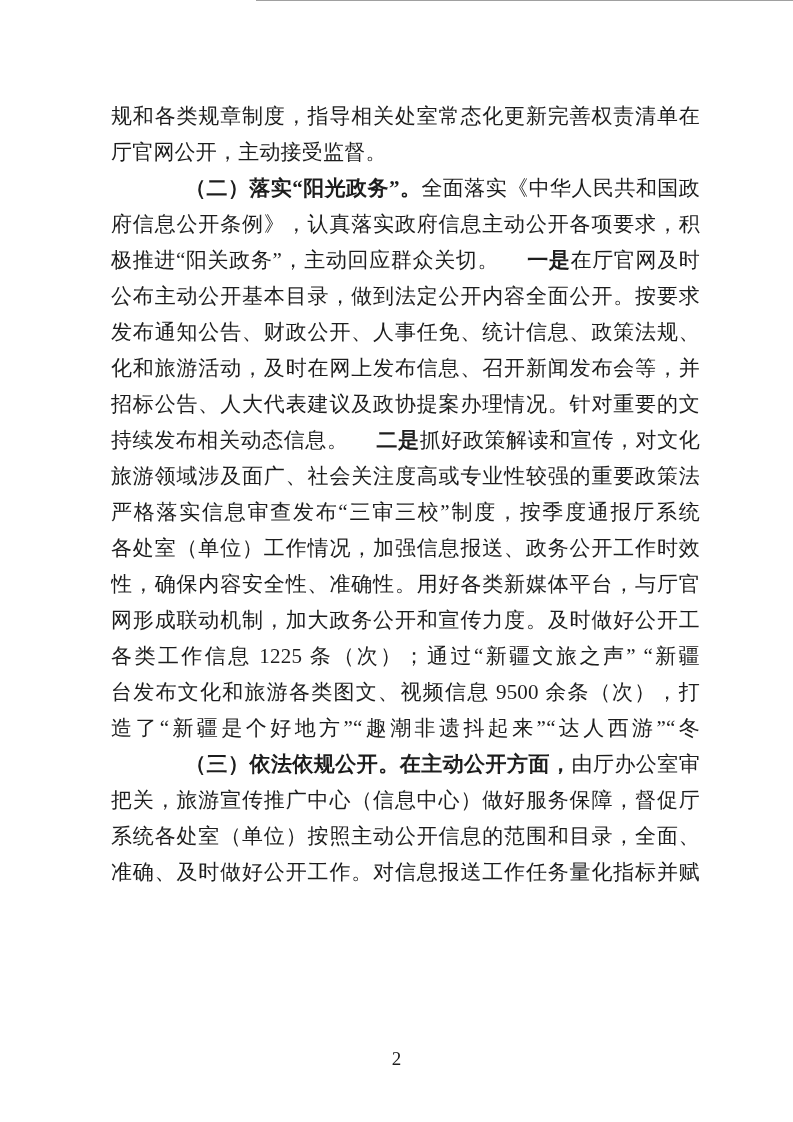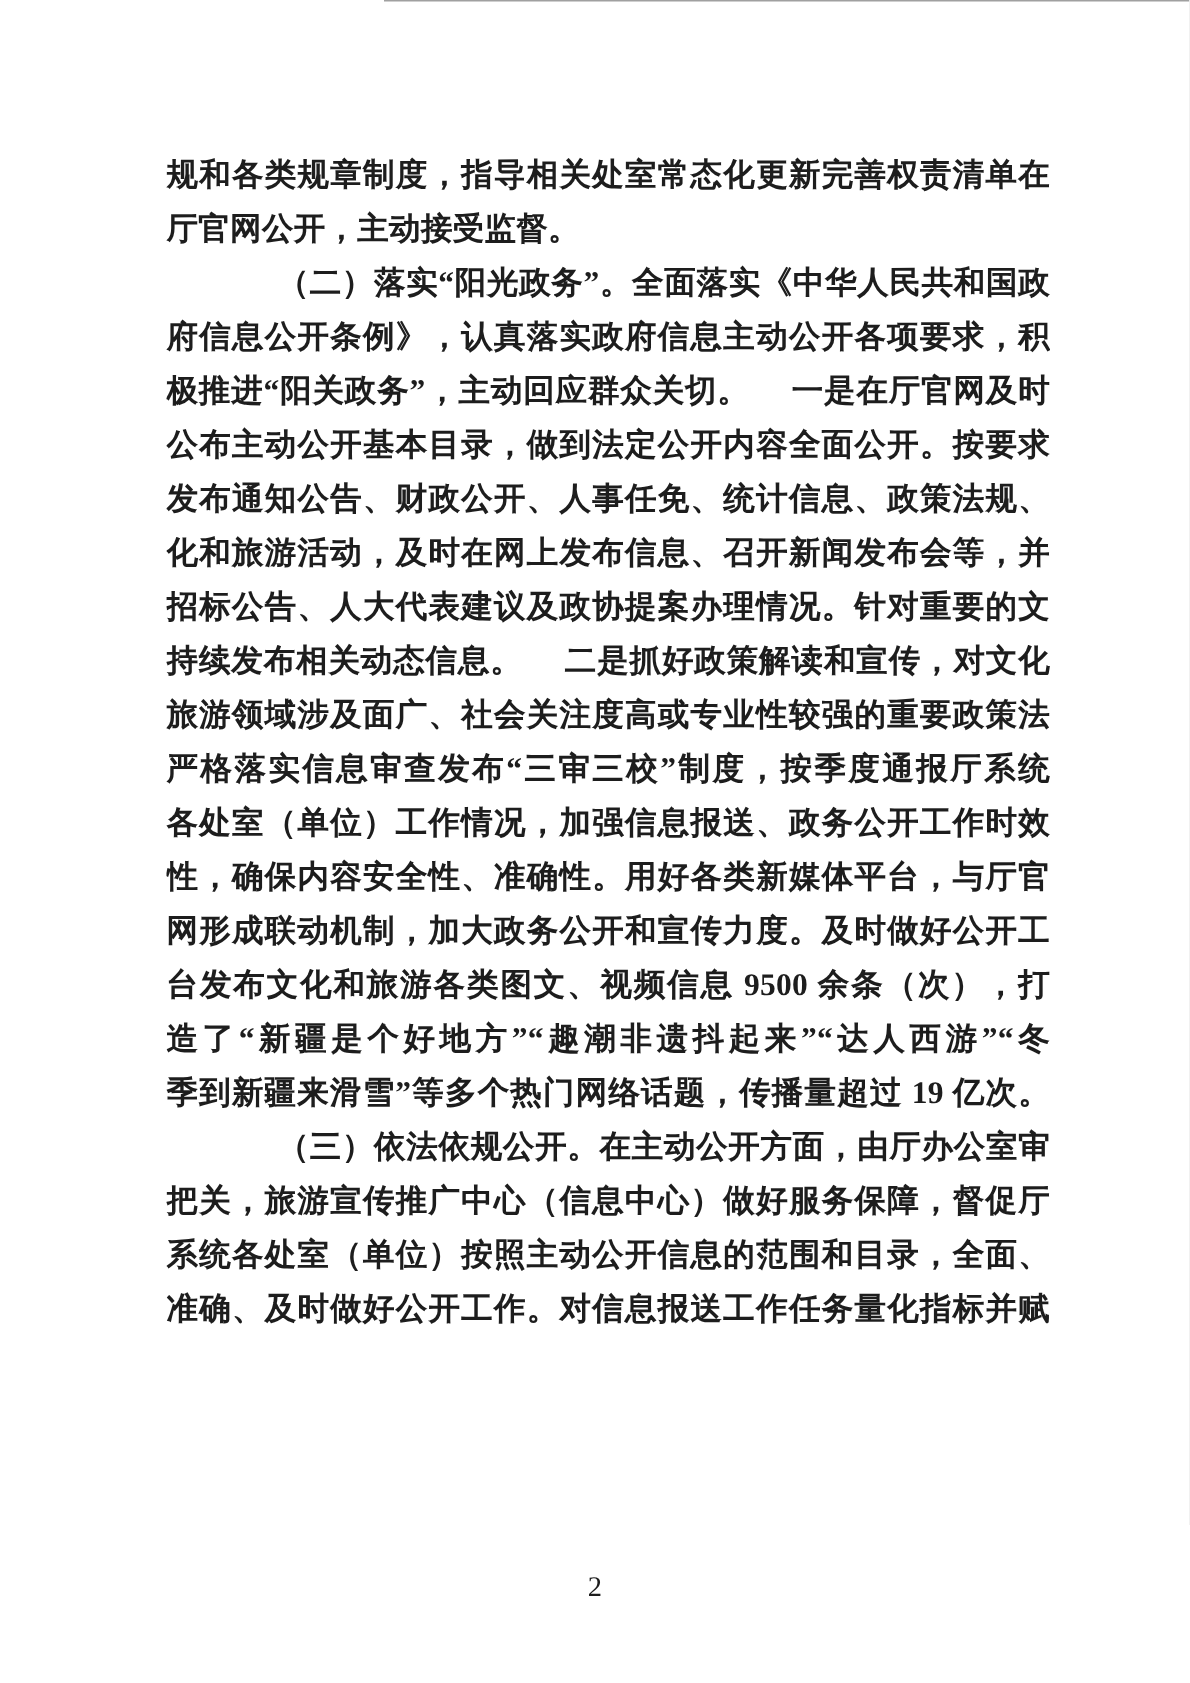--- a/index.html
+++ b/index.html
@@ -46,21 +46,21 @@
     text-justify: inter-ideograph;
     white-space: normal;
     overflow: hidden;
   }
   .line.short {
     text-align-last: left;
   }
   .line.indent {
     text-indent: 46px;
   }
-  .seg { font-weight: bold; }
+  .seg { font-weight: normal; }
   .seg.bold { font-weight: 700; margin-left: 28px; }
   .page-number {
     position: absolute;
     top: 1046px;
     left: 0;
     right: 0;
     text-align: center;
     font-size: 19px;
     line-height: 26px;
     color: #1d1d1d;
@@ -83,23 +83,23 @@
         <div class="line"><span class="seg">公布主动公开基本目录，做到法定公开内容全面公开。按要求</span></div>
         <div class="line"><span class="seg">发布通知公告、财政公开、人事任免、统计信息、政策法规、</span></div>
         <div class="line"><span class="seg">化和旅游活动，及时在网上发布信息、召开新闻发布会等，并</span></div>
         <div class="line"><span class="seg">招标公告、人大代表建议及政协提案办理情况。针对重要的文</span></div>
         <div class="line"><span class="seg">持续发布相关动态信息。</span><span class="seg bold">二是</span><span class="seg">抓好政策解读和宣传，对文化和</span></div>
         <div class="line"><span class="seg">旅游领域涉及面广、社会关注度高或专业性较强的重要政策法</span></div>
         <div class="line"><span class="seg">严格落实信息审查发布“三审三校”制度，按季度通报厅系统</span></div>
         <div class="line"><span class="seg">各处室（单位）工作情况，加强信息报送、政务公开工作时效</span></div>
         <div class="line"><span class="seg">性，确保内容安全性、准确性。用好各类新媒体平台，与厅官</span></div>
         <div class="line"><span class="seg">网形成联动机制，加大政务公开和宣传力度。及时做好公开工作</span></div>
+        <div class="line"><span class="seg">各类工作信息 1225 条（次）；通过“新疆文旅之声” “新疆</span></div>
         <div class="line"><span class="seg">台发布文化和旅游各类图文、视频信息 9500 余条（次），打</span></div>
         <div class="line"><span class="seg">造了“新疆是个好地方”“趣潮非遗抖起来”“达人西游”“冬</span></div>
-        <div class="line"><span class="seg">季到新疆来滑雪”等多个热门网络话题，传播量超过 19 亿次。</span></div>
       </div>
       <div class="paragraph">
         <div class="line indent"><span class="seg bold">（三）依法依规公开。在主动公开方面，</span><span class="seg">由厅办公室审核</span></div>
         <div class="line"><span class="seg">把关，旅游宣传推广中心（信息中心）做好服务保障，督促厅</span></div>
         <div class="line"><span class="seg">系统各处室（单位）按照主动公开信息的范围和目录，全面、</span></div>
         <div class="line"><span class="seg">准确、及时做好公开工作。对信息报送工作任务量化指标并赋</span></div>
       </div>
     </div>
   <div class="page-number">2</div>
 </div>

